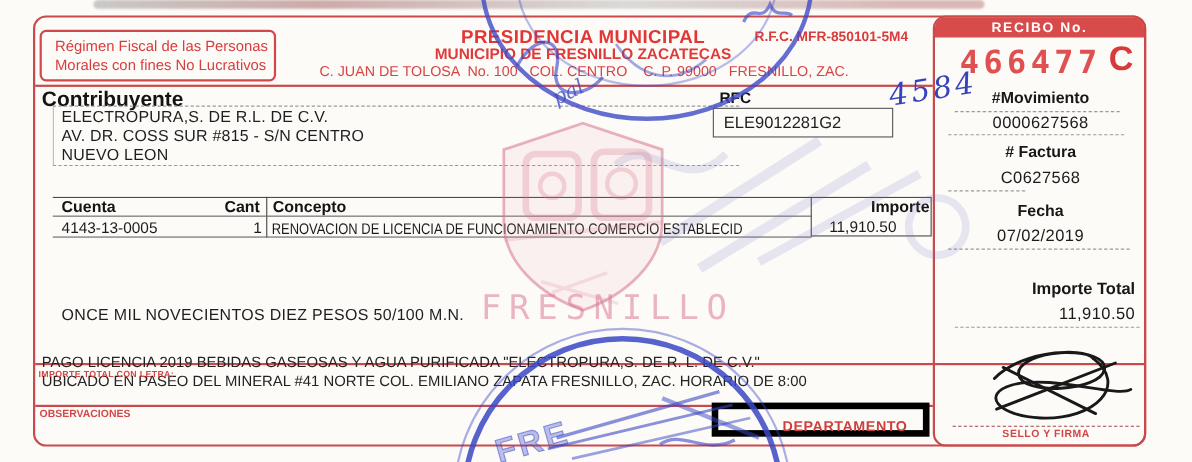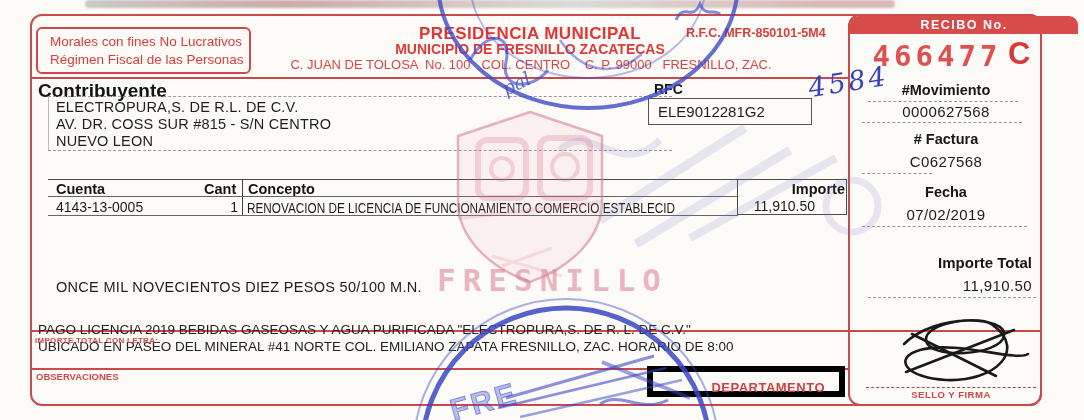--- a/index.html
+++ b/index.html
@@ -16,21 +16,21 @@
   
   .doc-border { left:30px; top:14px; width:1012px; height:392px; border:2px solid #c94a4a; border-radius:12px; }
   .right-box  { left:848px; top:14px; width:194px; height:392px; border:2px solid #c94a4a; border-radius:12px; }
   .hline-red  { border-top:2px solid #c94a4a; height:0; }
   .regimen-box { left:36px; top:27px; width:215px; height:47px; border:2px solid #d24848; border-radius:6px;
     color:#d73d3d; font-size:13.5px; line-height:18px; padding:4px 0 0 12px; }
   .hdr-title   { left:330px; top:24px; width:400px; text-align:center; color:#e03636; font-weight:bold; font-size:17px; letter-spacing:.4px; }
   .hdr-sub     { left:330px; top:41px; width:400px; text-align:center; color:#df3a3a; font-weight:bold; font-size:14px; }
   .hdr-addr    { left:251px; top:57px; width:560px; text-align:center; color:#d84444; font-size:13px; white-space:pre; }
   .hdr-rfc     { left:686px; top:26px; color:#d83c3c; font-weight:bold; font-size:12.5px; }
-  .recibo-band { left:850px; top:16px; width:228px; height:18px; background:#d84b4b; border-radius:9px 9px 0 0;
+  .recibo-band { left:850px; top:16px; width:190px; height:18px; background:#d84b4b; border-radius:9px 9px 0 0;
     color:#fff; font-weight:bold; font-size:12.5px; text-align:center; letter-spacing:1.5px; padding-top:2px; }
   .recibo-num  { left:864px; top:39px; width:146px; text-align:center; font-family:"DejaVu Sans Mono", monospace;
     font-weight:bold; font-size:29px; letter-spacing:4px; color:#e05050; }
   .recibo-ser  { left:1008px; top:36px; font-size:31px; font-weight:bold; color:#d63a3a; }
   
   .lbl-black   { font-weight:bold; font-size:19px; color:#141414; }
   .dash        { border-top:1px dashed #9a9a9a; height:0; }
   .addr-lines  { left:56px; top:99px; font-size:14.5px; line-height:17px; letter-spacing:.2px; }
   .rfc-box     { left:648px; top:98px; width:164px; height:27px; border:1.5px solid #555; font-size:15px; padding:4px 0 0 9px; }
   .hand        { left:808px; top:66px; font-family:"DejaVu Serif", serif; font-style:italic; font-size:27px;
@@ -42,21 +42,21 @@
   .imp-tot { left:880px; width:152px; text-align:right; }
   
   .tline { border-top:1.5px solid #4a4a4a; height:0; }
   .tline2 { border-top:1px solid #666; height:0; }
   .vline { border-left:1px solid #444; width:0; }
   .cell { font-size:14px; color:#1b1b1b; }
   .concepto { transform:scaleX(.84); transform-origin:left center; white-space:nowrap; }
   .imp-box { left:737px; top:179px; width:110px; height:36px; border:1.5px solid #4a4a4a; }
   
   .words { left:56px; top:279px; font-size:14.5px; letter-spacing:.3px; }
-  .wm-city { left:437px; top:262px; font-family:"DejaVu Sans Mono", monospace; font-weight:bold;
+  .wm-city { left:437px; top:262px; font-family:"DejaVu Sans Mono", monospace; font-weight:normal;
     font-size:31px; letter-spacing:7px; color:rgba(219,124,148,.55); }
   
   .foot-line { left:38px; width:812px; font-size:13.5px; line-height:17px; color:#232323; white-space:nowrap; }
   .tiny-red  { color:#d24848; font-weight:bold; }
   .depto-box { left:647px; top:366px; width:198px; height:31px; border:6px solid #000000;
     text-align:right; padding:8px 14px 0 0; color:#d03e3e; font-weight:bold; font-size:13px; letter-spacing:.5px; }
   .sello-line { left:866px; top:387px; width:170px; border-top:1.5px dashed #9a4a4a; height:0; }
   .sello-lbl  { left:866px; top:389px; width:170px; text-align:center; color:#d04545; font-weight:bold; font-size:9.5px; letter-spacing:.5px; }
   svg.layer { position:absolute; left:0; top:0; pointer-events:none; }
 </style>
@@ -66,22 +66,22 @@
 <div id="scan">
 
   <div class="abs smudge"></div>
   <div class="abs doc-border"></div>
   <div class="abs right-box"></div>
   <div class="abs hline-red" style="left:32px; top:77px; width:816px;"></div>
   <div class="abs hline-red" style="left:32px; top:330px; width:1008px;"></div>
   <div class="abs hline-red" style="left:32px; top:368px; width:816px;"></div>
 
   <div class="abs regimen-box">
+    <div>Régimen Fiscal de las Personas</div>
     <div>Morales con fines No Lucrativos</div>
-    <div>Régimen Fiscal de las Personas</div>
   </div>
 
   <div class="abs hdr-title">PRESIDENCIA MUNICIPAL</div>
   <div class="abs hdr-sub">MUNICIPIO DE FRESNILLO ZACATECAS</div>
   <div class="abs hdr-addr">C. JUAN DE TOLOSA  No. 100   COL. CENTRO    C. P. 99000   FRESNILLO, ZAC.</div>
   <div class="abs hdr-rfc">R.F.C. MFR-850101-5M4</div>
 
   <div class="abs recibo-band">RECIBO No.</div>
   <div class="abs recibo-num">466477</div>
   <div class="abs recibo-ser">C</div>

